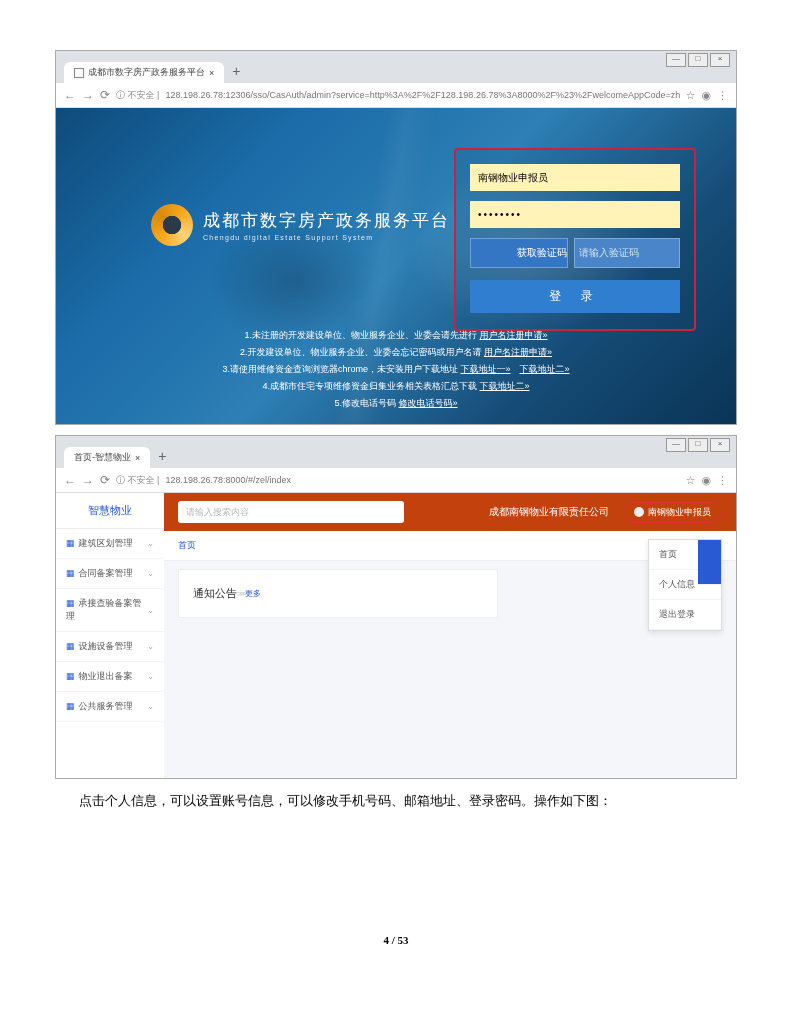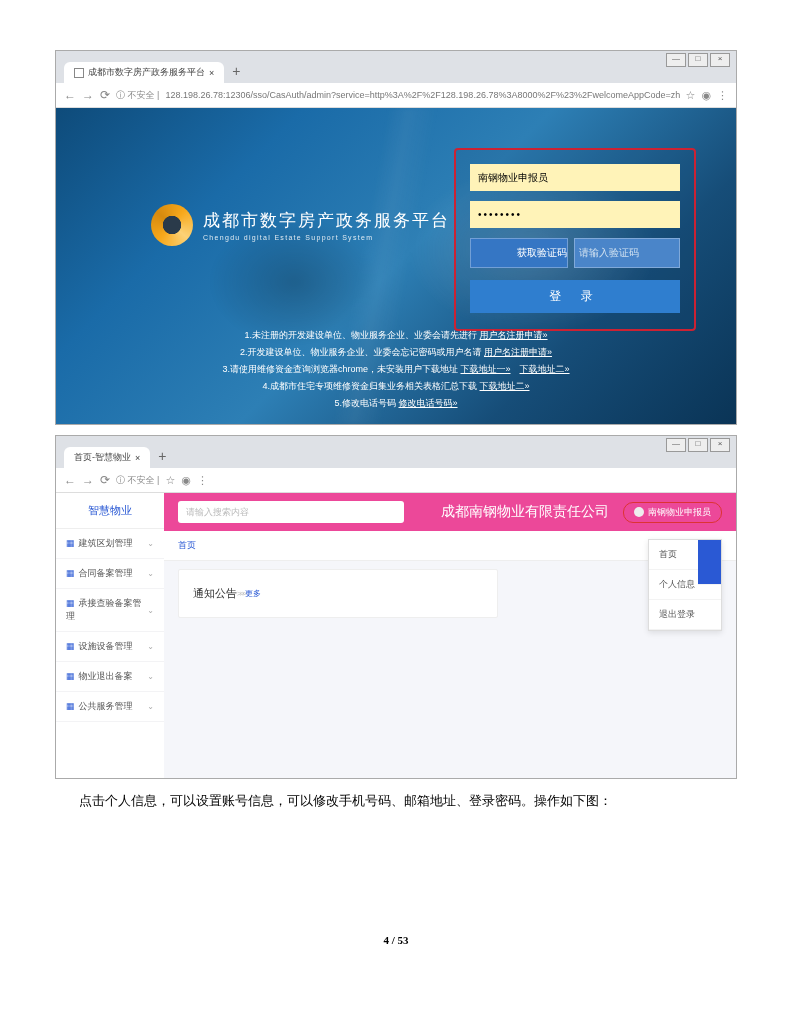--- a/index.html
+++ b/index.html
@@ -40,24 +40,24 @@
 .tips{position:absolute;left:0;right:0;bottom:12px;text-align:center;font-size:9px;line-height:1.9}
 .tips .ul{text-decoration:underline}
 
 .s2-body{height:285px;background:#f5f6fa;position:relative;display:flex}
 .sidebar{width:108px;background:#fff}
 .side-title{color:#2a59d4;font-size:11px;font-weight:normal;text-align:center;padding:10px 0;border-bottom:1px solid #eee}
 .side-item{display:flex;align-items:center;justify-content:space-between;padding:8px 10px;font-size:9px;color:#555;border-bottom:1px solid #f3f3f5}
 .side-item .chev{color:#aaa;font-size:8px}
 .side-item .ico{color:#2a59d4;margin-right:4px}
 .main{flex:1;display:flex;flex-direction:column}
-.topbar{height:38px;background:#ec4899;display:flex;align-items:center;padding:0 14px;gap:14px}
+.topbar{height:38px;background:#c2410c;display:flex;align-items:center;padding:0 14px;gap:14px}
 .search{flex:0 0 210px;background:#fff;border-radius:3px;height:22px;display:flex;align-items:center;padding:0 8px;font-size:9px;color:#bbb}
 .spacer{flex:1}
-.company{color:#fff;font-size:14px}
+.company{color:#fff;font-size:10px}
 .userpill{border:1.5px solid #d33;border-radius:10px;padding:3px 10px;color:#fff;font-size:9px;display:flex;align-items:center;gap:4px}
 .userpill .av{width:10px;height:10px;border-radius:50%;background:#eee}
 .crumb{background:#fff;margin:0 0 8px 0;padding:8px 14px;font-size:9px;color:#2a59d4;border-bottom:1px solid #eee}
 .panel{background:#fff;margin:0 14px;border:1px solid #eee;border-radius:2px;width:290px;padding:16px 14px}
 .panel-title{font-size:11px;color:#333;display:flex;align-items:center;gap:0}
 .panel-title .more{color:#2a59d4;font-size:8px}
 .panel-title .arrows{color:#bbb;font-size:8px;letter-spacing:-2px}
 .usermenu{position:absolute;right:14px;top:46px;background:#fff;border:1px solid #ddd;width:72px;box-shadow:0 2px 6px rgba(0,0,0,0.1);z-index:5}
 .usermenu div{font-size:9px;color:#555;padding:8px 10px;border-bottom:1px solid #f3f3f3;display:flex;align-items:center}
 .usermenu .bar{position:absolute;right:0;top:0;width:3px;height:28px;background:#2a59d4}
@@ -133,20 +133,21 @@
    <span>首页-智慧物业</span>
    <span>×</span>
   </div>
   <div class="tabplus">+</div>
  </div>
  <div class="addrbar">
   <span class="navbtn">←</span>
   <span class="navbtn">→</span>
   <span class="navbtn">⟳</span>
   <span class="warn">ⓘ <span>不安全</span> |</span>
+  <span class="url">128.198.26.78:8000/#/zel/index</span>
   <span class="end">☆</span>
   <span class="end">◉</span>
   <span class="end">⋮</span>
  </div>
  <div class="s2-body">
   <div class="sidebar">
    <div class="side-title">智慧物业</div>
    <div class="side-item">
             <span><span class="ico">▦</span><span>建筑区划管理</span></span>
             <span class="chev">⌄</span>

